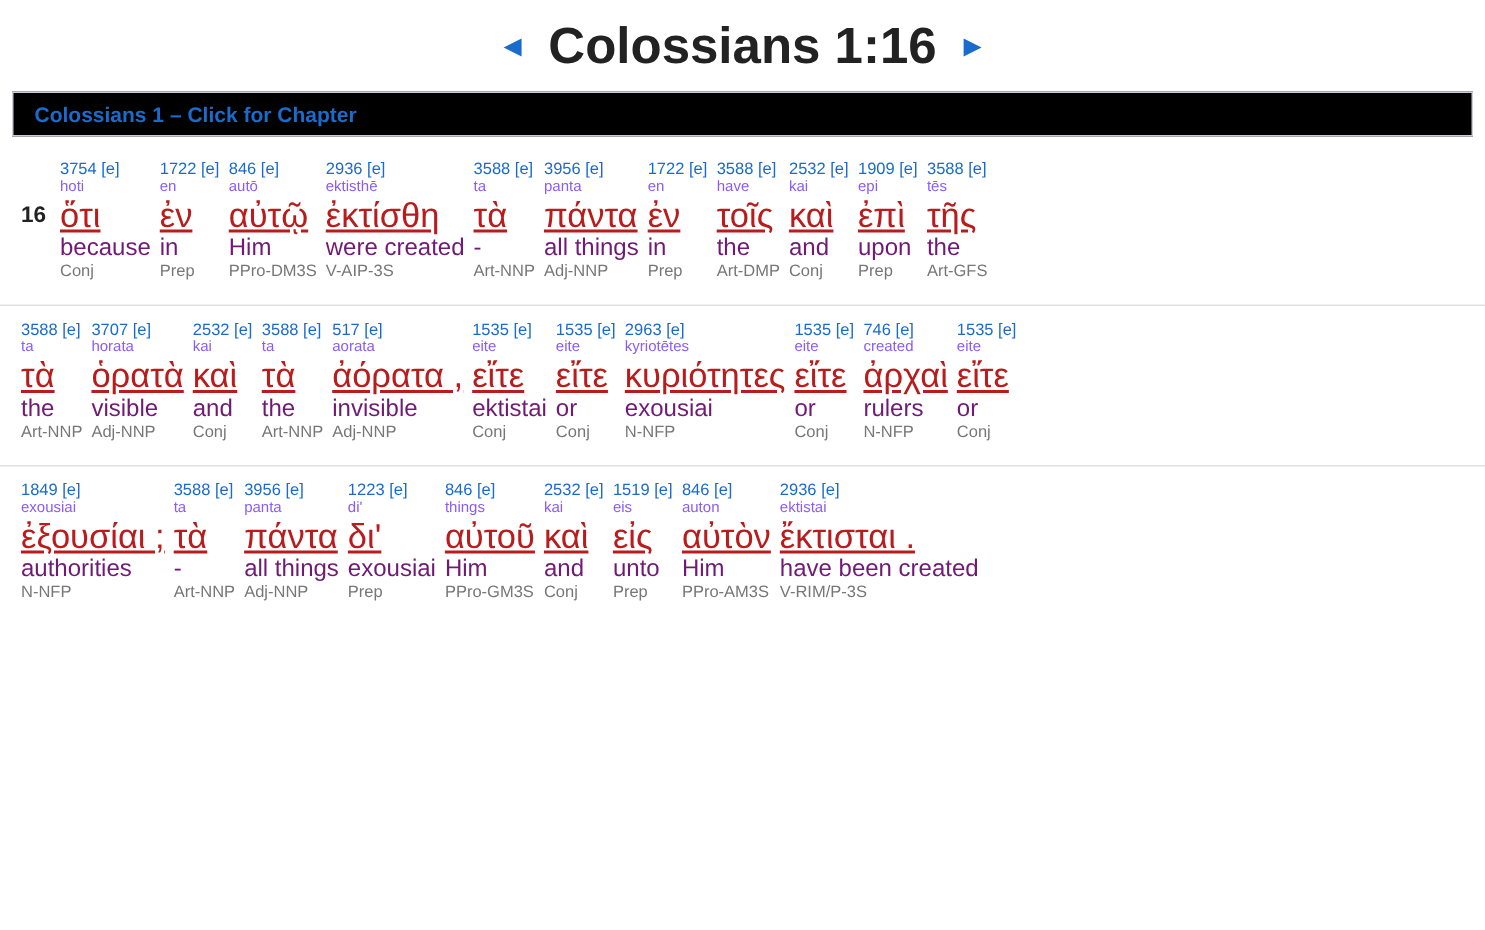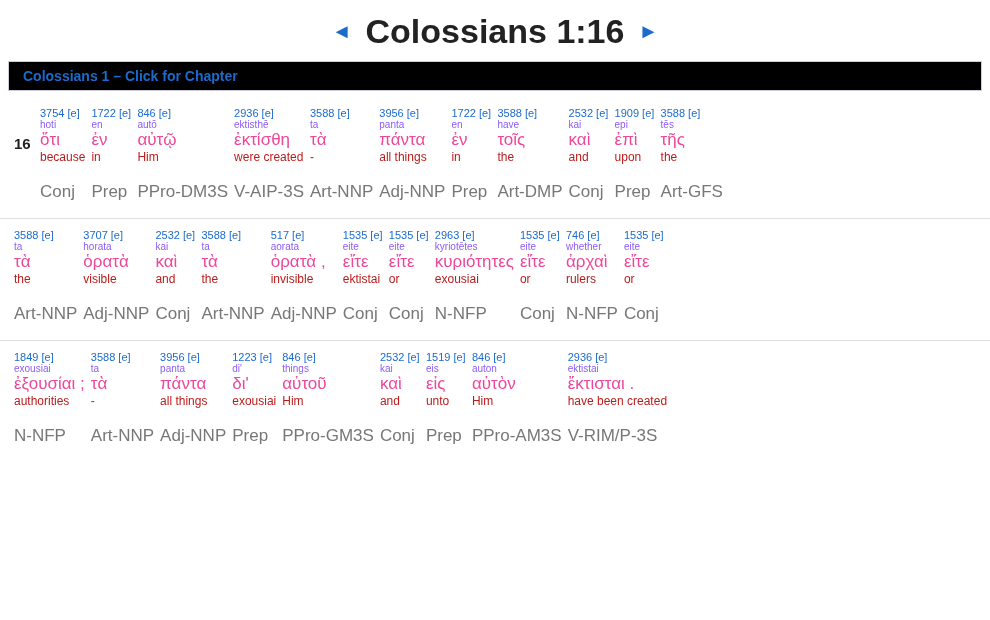--- a/index.html
+++ b/index.html
@@ -58,35 +58,35 @@
       color: #1a6bcc;
       font-size: 11px;
       white-space: nowrap;
     }
     .word-translit {
       color: #8b5cf6;
       font-size: 10px;
       white-space: nowrap;
     }
     .word-greek {
-      font-size: 17px;
-      color: #ec4899;
-      white-space: nowrap;
+      font-size: 23px;
+      color: #b91c1c;
+      white-space: nowrap;
+      text-decoration: underline;
     }
     .word-english {
-      color: #b91c1c;
-      font-size: 12px;
+      color: #701a75;
+      font-size: 16px;
       white-space: nowrap;
       text-align: center;
     }
     .word-grammar {
       color: #777;
-      font-size: 17px;
-      white-space: nowrap;
-      margin-top: 18px;
+      font-size: 11px;
+      white-space: nowrap;
     }
     .separator {
       width: 100%;
       height: 1px;
       background: #e0e0e0;
       margin: 4px 0;
     }
     .row {
       display: flex;
       flex-wrap: wrap;
@@ -215,21 +215,21 @@
       <div class="word-block">
         <span class="word-strongs">3588 [e]</span>
         <span class="word-translit">ta</span>
         <span class="word-greek">τὰ</span>
         <span class="word-english">the</span>
         <span class="word-grammar">Art-NNP</span>
       </div>
       <div class="word-block">
         <span class="word-strongs">517 [e]</span>
         <span class="word-translit">aorata</span>
-        <span class="word-greek">ὁρατὰ ,</span>
+        <span class="word-greek">ἀόρατα ,</span>
         <span class="word-english">invisible</span>
         <span class="word-grammar">Adj-NNP</span>
       </div>
       <div class="word-block">
         <span class="word-strongs">1535 [e]</span>
         <span class="word-translit">eite</span>
         <span class="word-greek">εἴτε</span>
         <span class="word-english">ektistai</span>
         <span class="word-grammar">Conj</span>
       </div>
@@ -249,21 +249,21 @@
       </div>
       <div class="word-block">
         <span class="word-strongs">1535 [e]</span>
         <span class="word-translit">eite</span>
         <span class="word-greek">εἴτε</span>
         <span class="word-english">or</span>
         <span class="word-grammar">Conj</span>
       </div>
       <div class="word-block">
         <span class="word-strongs">746 [e]</span>
-        <span class="word-translit">whether</span>
+        <span class="word-translit">created</span>
         <span class="word-greek">ἀρχαὶ</span>
         <span class="word-english">rulers</span>
         <span class="word-grammar">N-NFP</span>
       </div>
       <div class="word-block">
         <span class="word-strongs">1535 [e]</span>
         <span class="word-translit">eite</span>
         <span class="word-greek">εἴτε</span>
         <span class="word-english">or</span>
         <span class="word-grammar">Conj</span>

